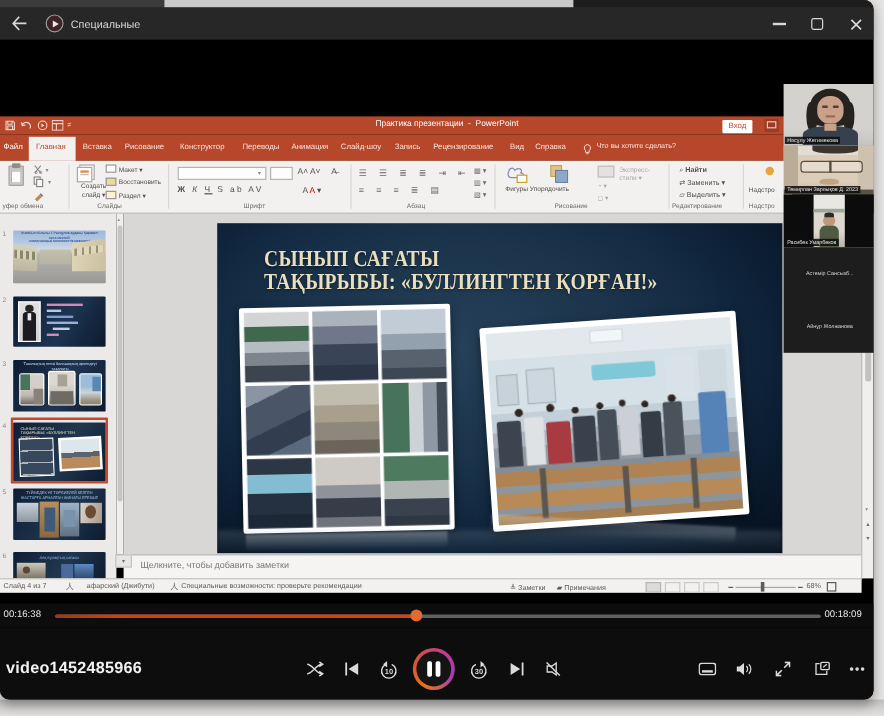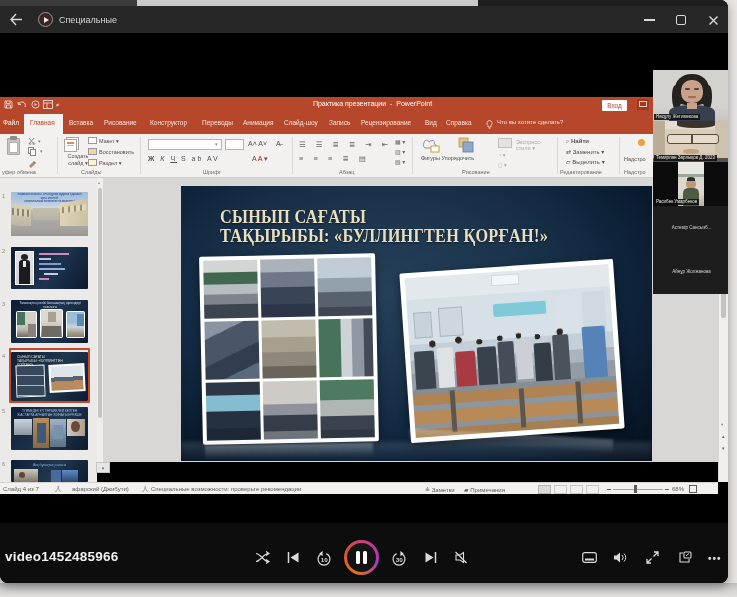--- a/index.html
+++ b/index.html
@@ -309,20 +309,23 @@
           <div class="abs" style="left:18%;top:72%;width:2.6%;height:26%;background:#5c564e;"></div>
           <div class="abs" style="left:52%;top:74%;width:2.6%;height:24%;background:#5c564e;"></div>
           <div class="abs" style="left:80%;top:72%;width:2.6%;height:26%;background:#5c564e;"></div>
         </div>
       </div>
       <div class="abs" style="left:0;top:256px;width:471px;height:19px;background:linear-gradient(rgba(170,188,200,.20),rgba(170,188,200,.02));filter:blur(2px);"></div>
 
       <div class="abs" style="left:24px;top:258px;width:168px;height:14px;background:linear-gradient(rgba(255,255,255,.28),rgba(255,255,255,0));transform:rotate(-1deg);filter:blur(1px);"></div>
       <div class="abs" style="left:228px;top:248px;width:204px;height:14px;background:linear-gradient(rgba(255,255,255,.25),rgba(255,255,255,0));transform:rotate(3deg);filter:blur(1px);"></div>
     </div>
+    <div id="notes">
+      <div class="abs" style="left:14px;top:3px;font-size:7.5px;color:#7a7876;">Щелкните, чтобы добавить заметки</div>
+    </div>
     <div class="abs" style="left:96px;top:462px;width:14px;height:11px;background:#e8e6e4;border:1px solid #c6c4c2;font-size:5px;color:#6e6b68;text-align:center;line-height:10px;">▾</div>
     <div id="status">
       <div class="abs" style="left:3px;top:3px;font-size:6px;color:#5e5b58;">Слайд 4 из 7</div>
       <div class="abs" style="left:55px;top:2px;font-size:6.5px;color:#5e5b58;">⼈</div>
       <div class="abs" style="left:72px;top:3px;font-size:6px;color:#5e5b58;">афарский (Джибути)</div>
       <div class="abs" style="left:142px;top:2px;font-size:6.5px;color:#5e5b58;">⼈</div>
       <div class="abs" style="left:151px;top:3px;font-size:6px;color:#5e5b58;">Специальные возможности: проверьте рекомендации</div>
       <div class="abs" style="left:425px;top:3px;font-size:6px;color:#5e5b58;">≜ Заметки</div>
       <div class="abs" style="left:464px;top:3px;font-size:6px;color:#5e5b58;">▰ Примечания</div>
       <div class="abs" style="left:538px;top:1.5px;width:13px;height:9px;background:#dcdad8;border:1px solid #b8b6b4;"></div>
@@ -380,20 +383,27 @@
       </div>
 
       <div class="cam" style="top:206px;height:44px;background:#1d1d1d;">
         <div class="abs" style="left:0;top:19px;width:77px;text-align:center;font-size:4.5px;color:#d6d6d6;">Астемір Сансызб...</div>
       </div>
       <div class="cam" style="top:250px;height:44px;background:#1d1d1d;">
         <div class="abs" style="left:0;top:19px;width:77px;text-align:center;font-size:4.5px;color:#d6d6d6;">Айнұр Жолжанова</div>
       </div>
     </div>
 
+    <div id="timeline">
+      <div class="time" style="left:3px;">00:16:38</div>
+      <div class="time" style="left:687px;">00:18:09</div>
+      <div class="abs" style="left:46px;top:8.5px;width:638px;height:3px;background:#606060;border-radius:2px;"></div>
+      <div class="abs" style="left:46px;top:8.5px;width:301px;height:3px;background:linear-gradient(90deg,#9e3812,#c84418 18%,#cc4519 100%);border-radius:2px;"></div>
+      <div class="abs" style="left:342px;top:5px;width:10px;height:10px;border-radius:50%;background:#e2692f;"></div>
+    </div>
     <div id="controls">
       <div class="abs" style="left:5px;top:26px;font-size:13.5px;font-weight:bold;color:#f2f2f2;letter-spacing:.2px;">video1452485966</div>
 
       <svg class="ic" style="left:255px;top:28px;" width="15" height="13" viewBox="0 0 15 13">
         <path d="M1 2.5 C5 2.5 9 10.5 13 10.5 M1 10.5 C5 10.5 9 2.5 13 2.5 M11 0.5 L14 2.5 L11 4.5 M11 8.5 L14 10.5 L11 12.5" stroke="#dadada" stroke-width="1.2" fill="none"></path>
       </svg>
 
       <svg class="ic" style="left:287px;top:28px;" width="13" height="13" viewBox="0 0 13 13">
         <path d="M1.5 1 V12" stroke="#dadada" stroke-width="1.5"></path>
         <path d="M11.5 1.5 V11.5 L3.5 6.5 Z" fill="#dadada"></path>

